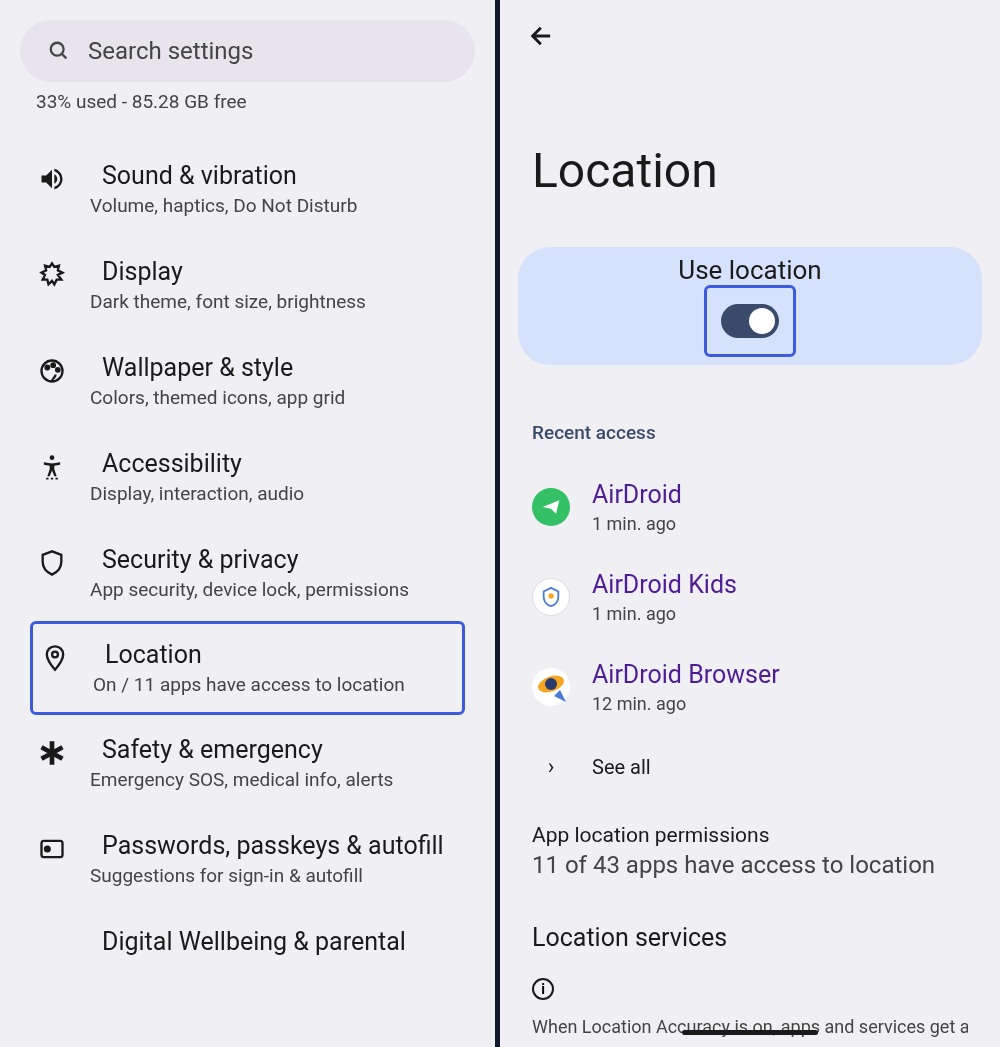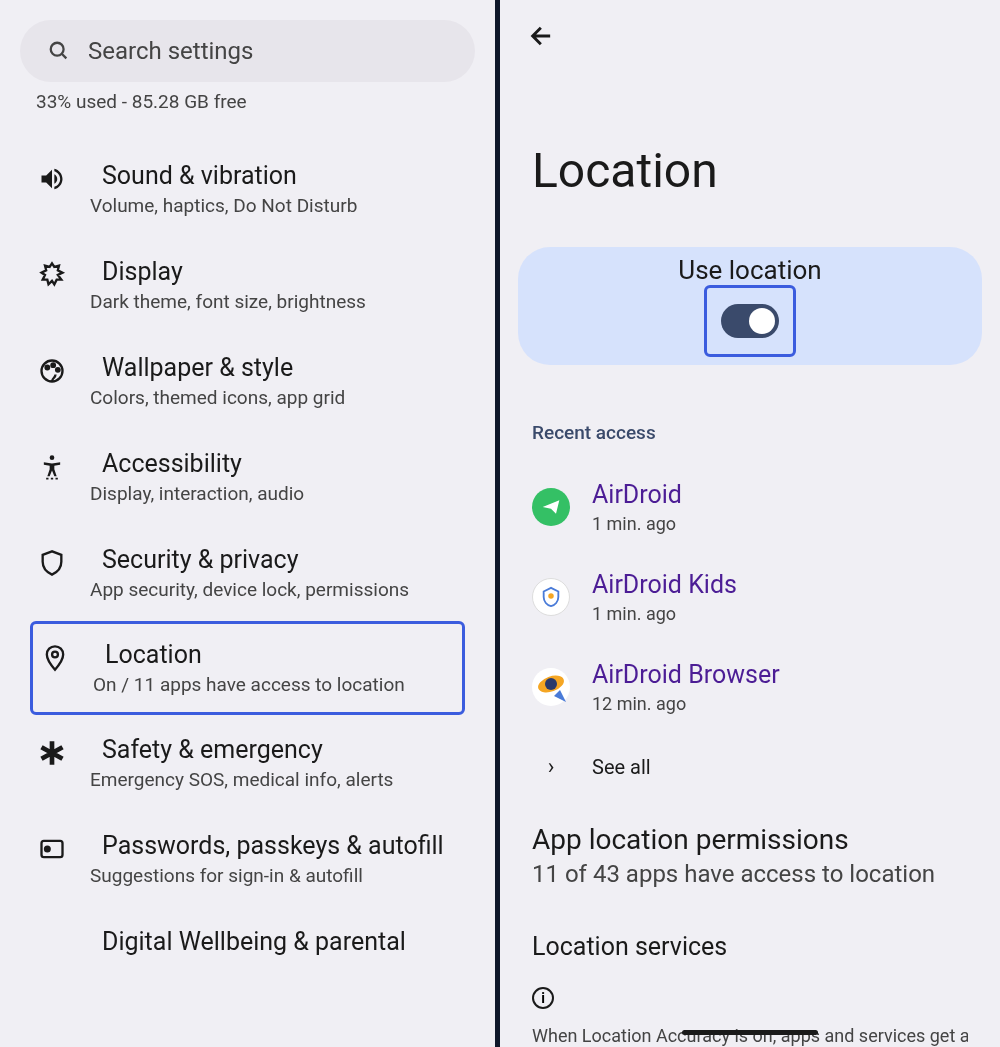--- a/index.html
+++ b/index.html
@@ -41,21 +41,21 @@
     .app-icon.orange { background: #fff; }
     .app-text { flex: 1; }
     .app-name { font-size: 25px; color: #4c1d95; margin-bottom: 4px; }
     .app-time { font-size: 18px; color: #444; }
     
     .see-all { display: flex; align-items: center; padding: 22px 0 22px 32px; cursor: pointer; }
     .chevron { width: 38px; margin-right: 22px; text-align: center; font-size: 22px; color: #1a1a1a; }
     .see-all-text { font-size: 20px; color: #1a1a1a; }
     
     .perm-item { padding: 22px 0 22px 32px; cursor: pointer; }
-    .perm-title { font-size: 28px; color: #1a1a1a; margin-bottom: 4px; }
+    .perm-title { font-size: 21px; color: #1a1a1a; margin-bottom: 4px; }
     .perm-subtitle { font-size: 24px; color: #444; }
     
     .service-header { font-size: 25px; color: #1a1a1a; margin: 22px 0 12px 32px; }
     
     .info-icon-wrap { margin: 26px 0 0 32px; }
     .info-icon { width: 22px; height: 22px; border: 2px solid #1a1a1a; border-radius: 50%; display: flex; align-items: center; justify-content: center; font-size: 14px; font-weight: bold; }
     
     .truncated-text { font-size: 18px; color: #444; margin: 16px 32px 0 32px; overflow: hidden; white-space: nowrap; }
     
     .bottom-bar { position: absolute; bottom: 12px; left: 50%; transform: translateX(-50%); width: 136px; height: 5px; background: #1a1a1a; border-radius: 4px; }

